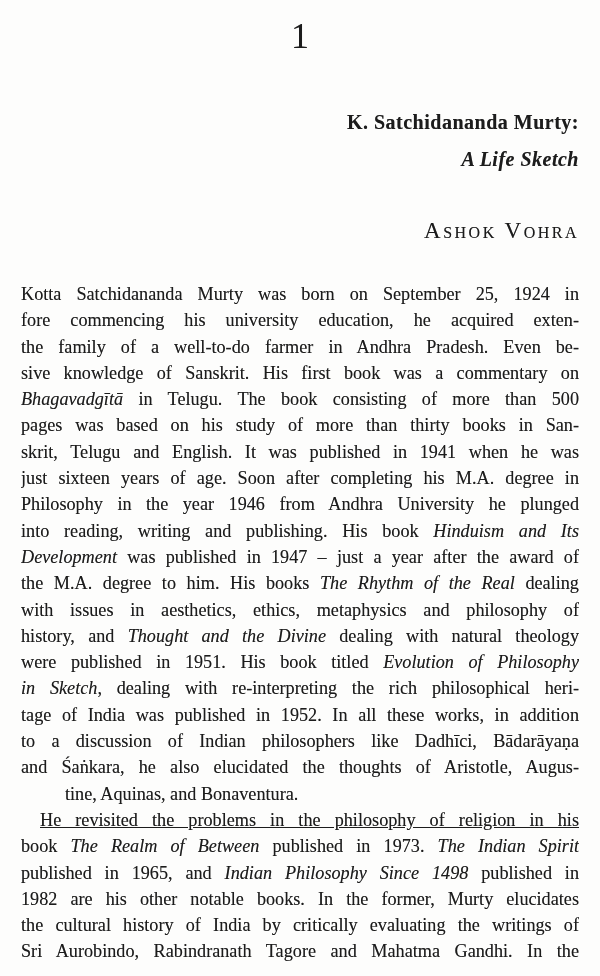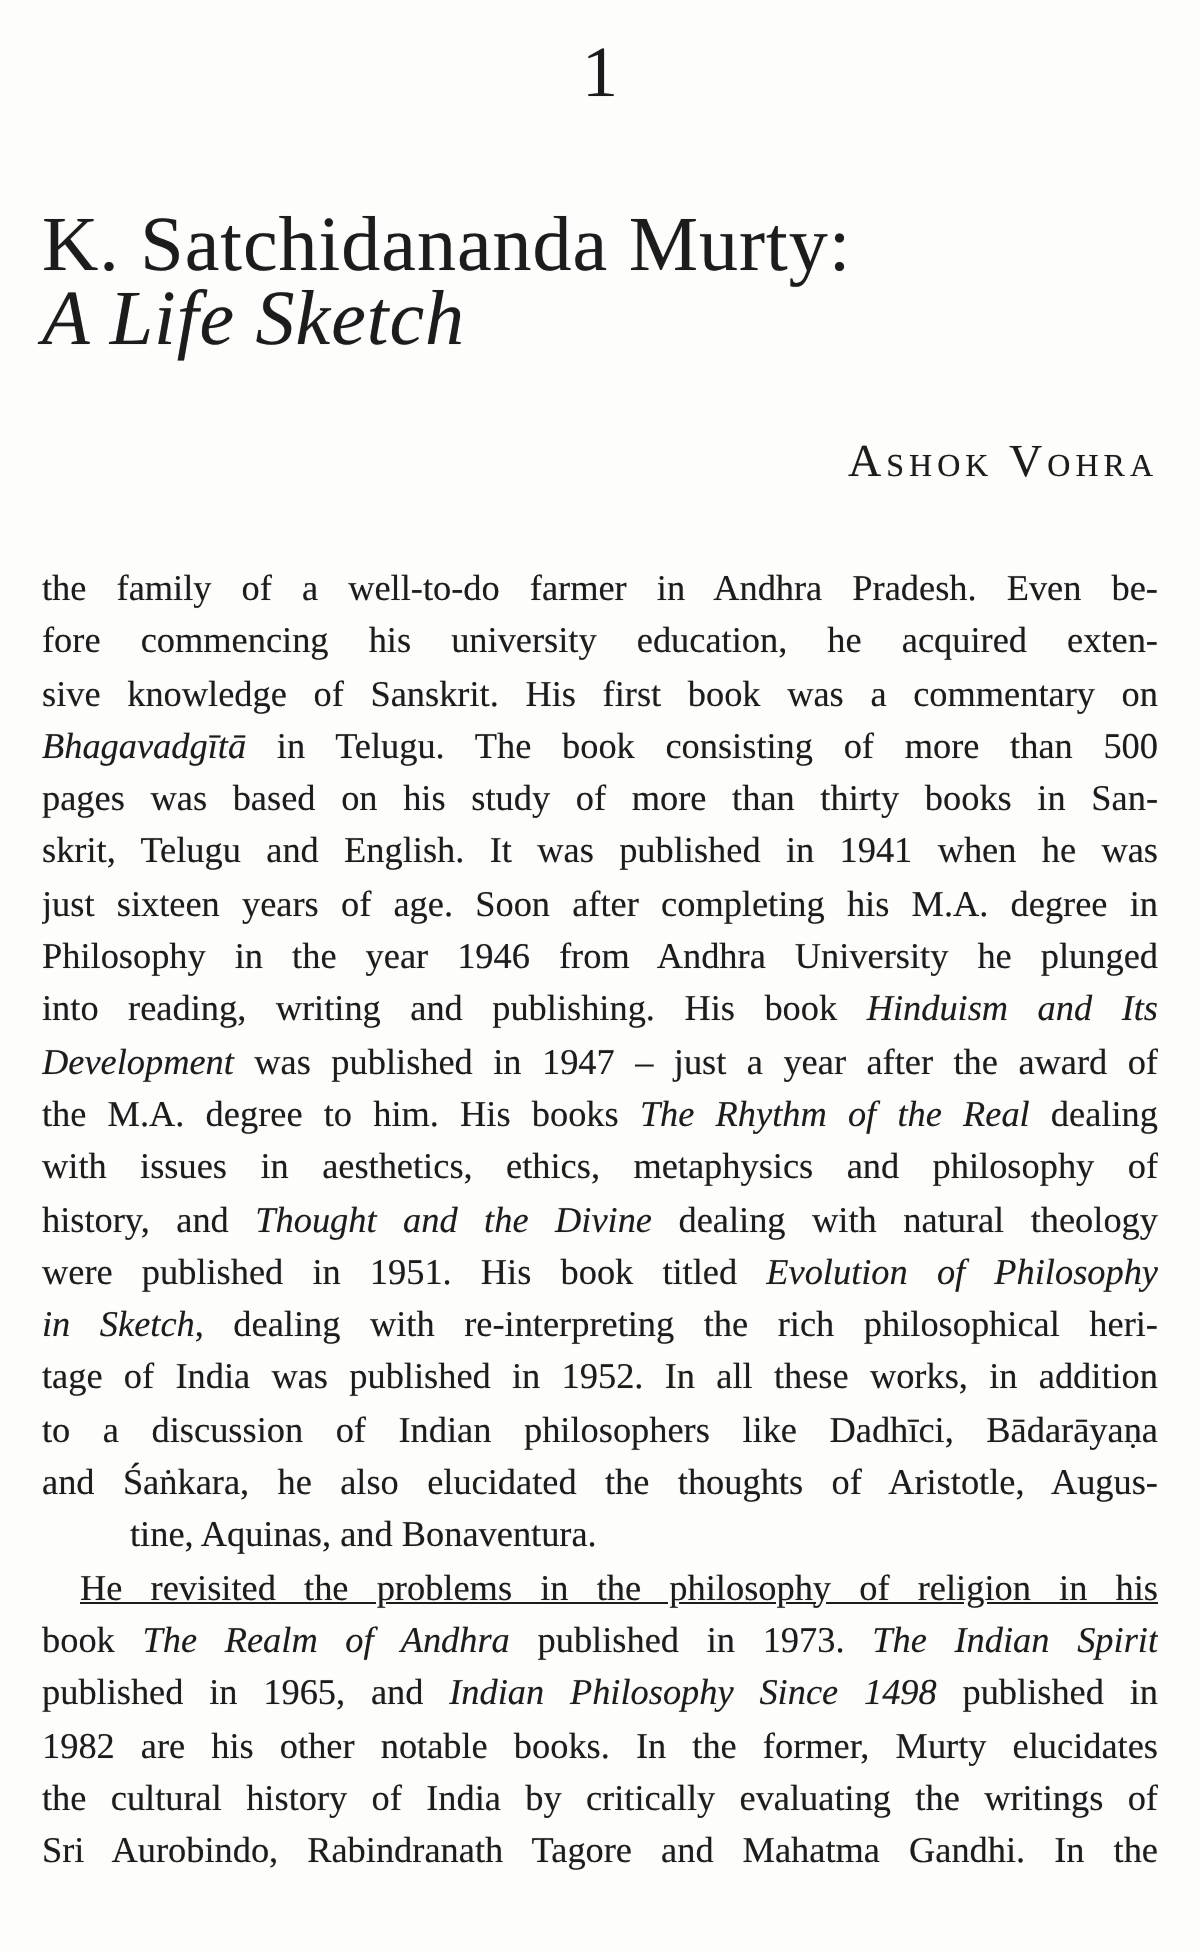--- a/index.html
+++ b/index.html
@@ -21,24 +21,24 @@
   }
   .chapter-number {
     padding-top: 14px;
     text-align: center;
     font-size: 36px;
     line-height: 44px;
     font-weight: normal;
   }
   .chapter-title {
     margin: 46px 0 0 0;
-    text-align: left;
-    font-size: 39px;
+    text-align: right;
+    font-size: 20px;
     line-height: 37px;
-    font-weight: normal;
+    font-weight: bold;
     letter-spacing: 0.5px;
   }
   .chapter-title .subtitle {
     font-style: italic;
   }
   .author {
     margin-top: 40px;
     text-align: right;
     font-variant: small-caps;
     font-size: 23px;
@@ -76,42 +76,43 @@
 
   <h1 class="chapter-title">
     <div>K. Satchidananda Murty:</div>
     <div class="subtitle">A Life Sketch</div>
   </h1>
 
   <div class="author">Ashok Vohra</div>
 
   <div class="body-text">
       <div>
+        <div class="line"><span>Kotta Satchidananda Murty was born on September 25, 1924 in</span></div>
+        <div class="line"><span>fore commencing his university education, he acquired exten-</span></div>
         <div class="line"><span>the family of a well-to-do farmer in Andhra Pradesh. Even be-</span></div>
-        <div class="line"><span>fore commencing his university education, he acquired exten-</span></div>
         <div class="line"><span>sive knowledge of Sanskrit. His first book was a commentary on</span></div>
         <div class="line"><em>Bhagavadgītā</em><span> in Telugu. The book consisting of more than 500</span></div>
         <div class="line"><span>pages was based on his study of more than thirty books in San-</span></div>
         <div class="line"><span>skrit, Telugu and English. It was published in 1941 when he was</span></div>
         <div class="line"><span>just sixteen years of age. Soon after completing his M.A. degree in</span></div>
         <div class="line"><span>Philosophy in the year 1946 from Andhra University he plunged</span></div>
         <div class="line"><span>into reading, writing and publishing. His book </span><em>Hinduism and Its</em></div>
         <div class="line"><em>Development</em><span> was published in 1947 – just a year after the award of</span></div>
         <div class="line"><span>the M.A. degree to him. His books </span><em>The Rhythm of the Real</em><span> dealing</span></div>
         <div class="line"><span>with issues in aesthetics, ethics, metaphysics and philosophy of</span></div>
         <div class="line"><span>history, and </span><em>Thought and the Divine</em><span> dealing with natural theology</span></div>
         <div class="line"><span>were published in 1951. His book titled </span><em>Evolution of Philosophy</em></div>
         <div class="line"><em>in Sketch</em><span>, dealing with re-interpreting the rich philosophical heri-</span></div>
         <div class="line"><span>tage of India was published in 1952. In all these works, in addition</span></div>
         <div class="line"><span>to a discussion of Indian philosophers like Dadhīci, Bādarāyaṇa</span></div>
         <div class="line"><span>and Śaṅkara, he also elucidated the thoughts of Aristotle, Augus-</span></div>
         <div class="line last"><span>tine, Aquinas, and Bonaventura.</span></div>
       </div>
       <div>
         <div class="line indent"><span>He revisited the problems in the philosophy of religion in his</span></div>
-        <div class="line"><span>book </span><em>The Realm of Andhra</em><span> published in 1973. </span><em>The Indian Spirit</em></div>
+        <div class="line"><span>book </span><em>The Realm of Between</em><span> published in 1973. </span><em>The Indian Spirit</em></div>
         <div class="line"><span>published in 1965, and </span><em>Indian Philosophy Since 1498</em><span> published in</span></div>
         <div class="line"><span>1982 are his other notable books. In the former, Murty elucidates</span></div>
         <div class="line"><span>the cultural history of India by critically evaluating the writings of</span></div>
         <div class="line"><span>Sri Aurobindo, Rabindranath Tagore and Mahatma Gandhi. In the</span></div>
       </div>
     </div>
 </div>
 
 </body></html>

